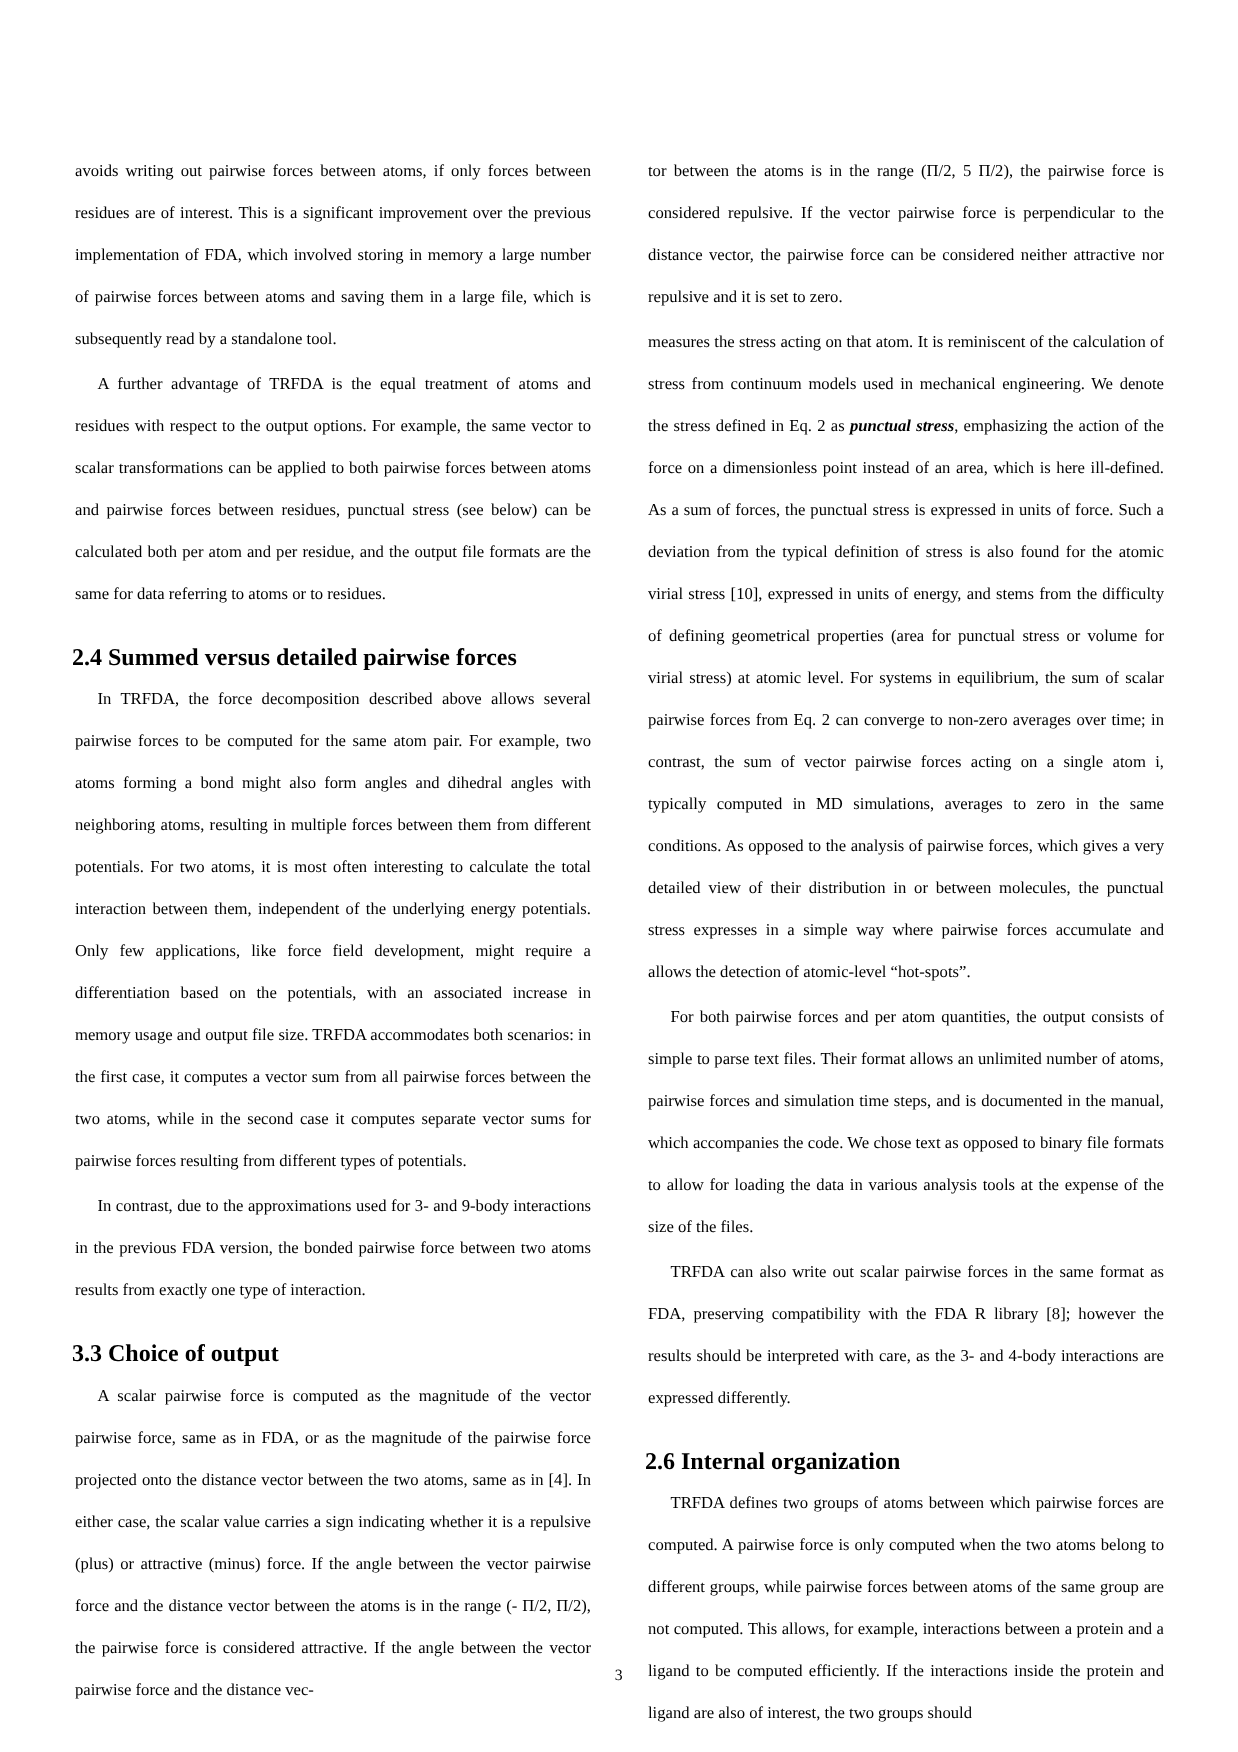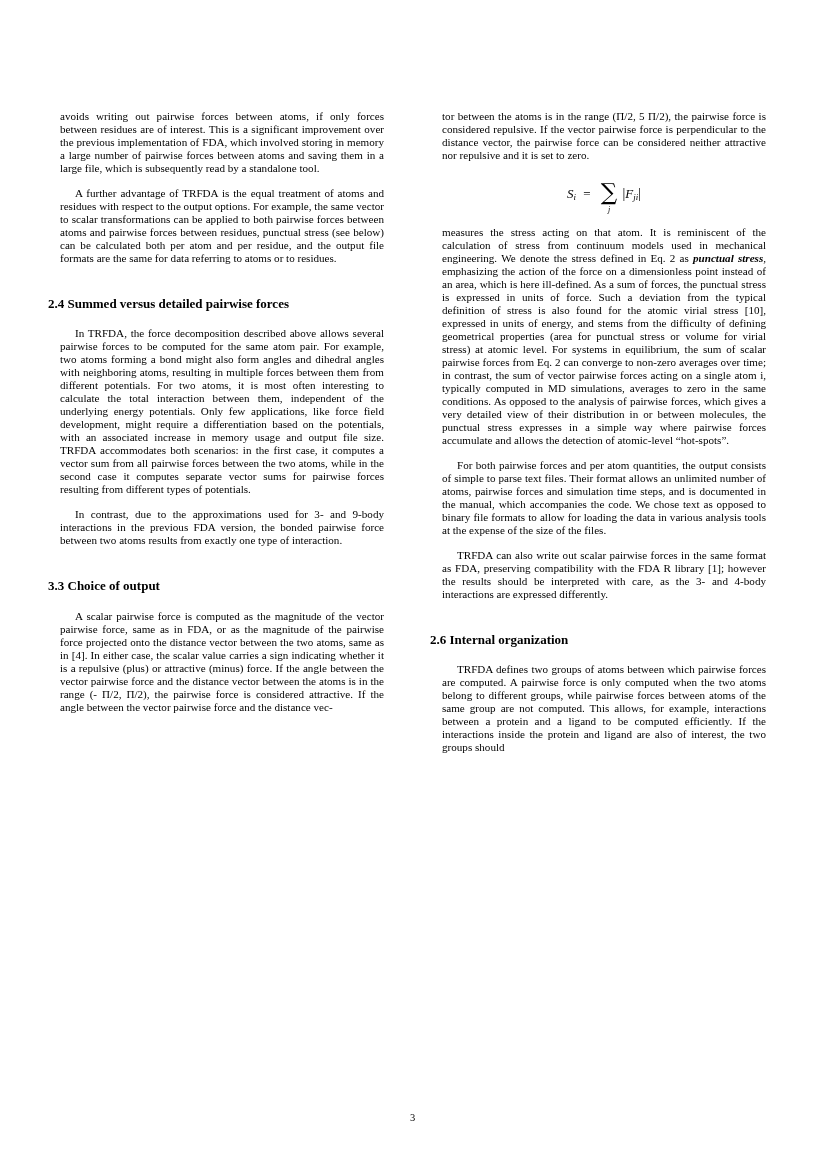--- a/index.html
+++ b/index.html
@@ -30,34 +30,34 @@
     display: flex;
     flex-direction: row;
     justify-content: space-between;
     box-sizing: border-box;
   }
   .column {
     width: 348px;
     box-sizing: border-box;
   }
   p.para {
-    margin: 12px;
+    margin: 2px;
     text-align: justify;
     text-justify: inter-word;
     font-size: 11.1px;
-    line-height: 13px;
+    line-height: 28px;
     text-indent: 15px;
     hyphens: none;
   }
   p.para.noindent {
     text-indent: 0;
   }
   h2.section {
     margin: 0;
-    font-size: 13px;
+    font-size: 16px;
     line-height: 19.45px;
     font-weight: bold;
     text-align: left;
     text-indent: 0;
   }
   .sec-gap-before {
     height: 17px;
   }
   .sec-gap-after {
     height: 2px;
@@ -152,37 +152,26 @@
 
       <p class="para">A scalar pairwise force is computed as the magnitude of the vector pairwise force, same as in FDA, or as the magnitude of the pairwise force projected onto the distance vector between the two atoms, same as in [4]. In either case, the scalar value carries a sign indicating whether it is a repulsive (plus) or attractive (minus) force. If the angle between the vector pairwise force and the distance vector between the atoms is in the range (- Π/2, Π/2), the pairwise force is considered attractive. If the angle between the vector pairwise force and the distance vec-</p>
 
     </div>
 
     <div class="column">
 
       <p class="para noindent">tor between the atoms is in the range (Π/2, 5 Π/2), the pairwise force is considered repulsive. If the vector pairwise force is perpendicular to the distance vector, the pairwise force can be considered neither attractive nor repulsive and it is set to zero.</p>
 
 
-      <div class="equation">
-        <span class="eq-inner">
-          <span class="mi">S</span><span class="sub">i</span>
-          <span class="eq-op">=</span>
-          <span class="bigsum">
-            <span class="sigma">∑</span>
-            <span class="limit">j</span>
-          </span>
-          <span class="bars">|</span><span class="mi">F</span><span class="sub">ji</span><span class="bars">|</span>
-        </span>
-      </div>
 
       <p class="para noindent"><span>measures the stress acting on that atom. It is reminiscent of the calculation of stress from continuum models used in mechanical engineering. We denote the stress defined in Eq. 2 as </span><span class="emph">punctual stress</span><span>, emphasizing the action of the force on a dimensionless point instead of an area, which is here ill-defined. As a sum of forces, the punctual stress is expressed in units of force. Such a deviation from the typical definition of stress is also found for the atomic virial stress [10], expressed in units of energy, and stems from the difficulty of defining geometrical properties (area for punctual stress or volume for virial stress) at atomic level. For systems in equilibrium, the sum of scalar pairwise forces from Eq. 2 can converge to non-zero averages over time; in contrast, the sum of vector pairwise forces acting on a single atom i, typically computed in MD simulations, averages to zero in the same conditions. As opposed to the analysis of pairwise forces, which gives a very detailed view of their distribution in or between molecules, the punctual stress expresses in a simple way where pairwise forces accumulate and allows the detection of atomic-level “hot-spots”.</span></p>
 
       <p class="para">For both pairwise forces and per atom quantities, the output consists of simple to parse text files. Their format allows an unlimited number of atoms, pairwise forces and simulation time steps, and is documented in the manual, which accompanies the code. We chose text as opposed to binary file formats to allow for loading the data in various analysis tools at the expense of the size of the files.</p>
 
-      <p class="para">TRFDA can also write out scalar pairwise forces in the same format as FDA, preserving compatibility with the FDA R library [1]; however the results should be interpreted with care, as the 3- and 4-body interactions are expressed differently.</p>
+      <p class="para">TRFDA can also write out scalar pairwise forces in the same format as FDA, preserving compatibility with the FDA R library [8]; however the results should be interpreted with care, as the 3- and 4-body interactions are expressed differently.</p>
 
       <div class="sec-gap-before"></div>
       <h2 class="section">2.6  Internal organization</h2>
       <div class="sec-gap-after"></div>
 
       <p class="para">TRFDA defines two groups of atoms between which pairwise forces are computed. A pairwise force is only computed when the two atoms belong to different groups, while pairwise forces between atoms of the same group are not computed. This allows, for example, interactions between a protein and a ligand to be computed efficiently. If the interactions inside the protein and ligand are also of interest, the two groups should</p>
 
     </div>
 
   </div>

